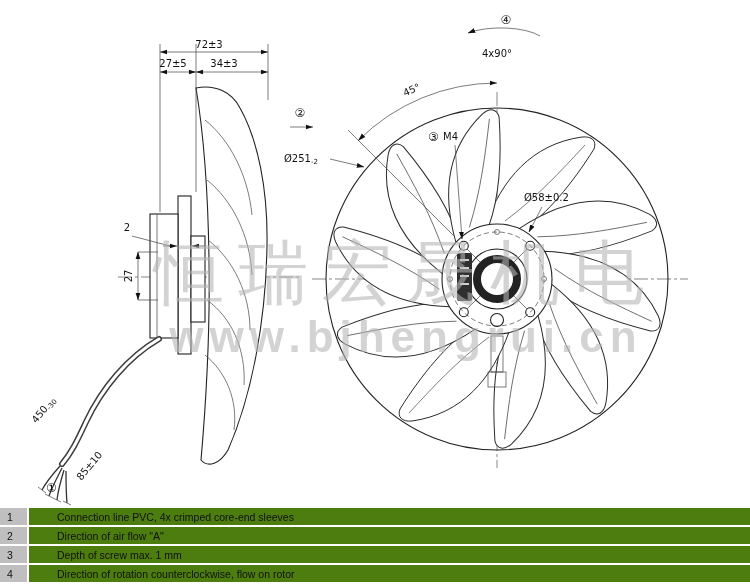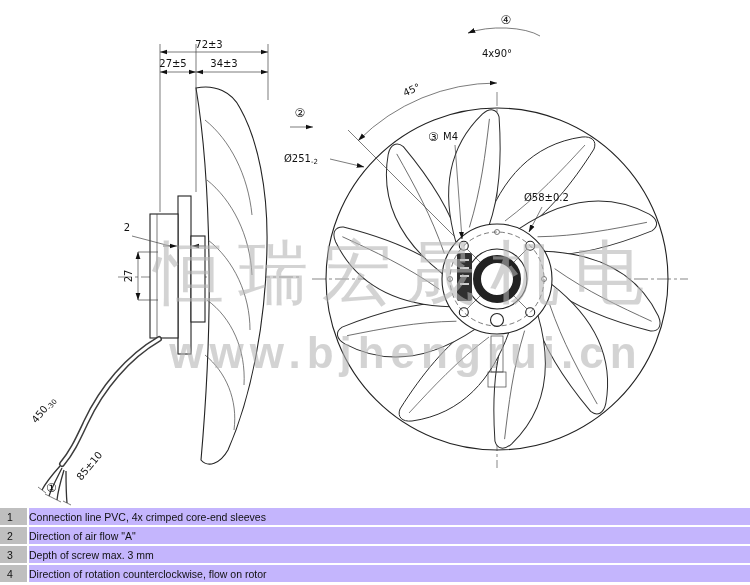--- a/index.html
+++ b/index.html
@@ -23,27 +23,27 @@
   .cable { stroke:#3c3c3c; stroke-width:6; fill:none; stroke-linecap:round; }
   .cable-core { stroke:#fff; stroke-width:3; fill:none; stroke-linecap:round; }
   .wire { stroke:#333; stroke-width:1.3; fill:none; }
 
   .watermark {
     position:absolute; left:96px; top:238px; width:620px;
     pointer-events:none; color:#b5b5b5; opacity:0.58;
     z-index:5; text-align:center;
   }
   .wm-cn  { font-size:70px; letter-spacing:14px; line-height:1.0; white-space:nowrap; }
-  .wm-url { font-size:44px; font-weight:bold; letter-spacing:6px; margin-top:20px; white-space:nowrap; }
+  .wm-url { font-size:44px; font-weight:bold; letter-spacing:6px; margin-top:4px; white-space:nowrap; }
 
   .spec-table { position:absolute; left:0; top:508px; width:750px; z-index:10; }
   .row  { display:flex; height:17px; margin-bottom:2px; font-size:10.5px; color:#111; }
   .row .num  { width:27px; background:#bfbfbf; display:flex; align-items:center;
                padding-left:7px; margin-right:2px; }
-  .row .desc { flex:1; background:#c4b5fd; display:flex; align-items:center; }
+  .row .desc { flex:1; background:#4d7c0f; display:flex; align-items:center; padding-left:28px; }
 </style>
 </head>
 <body>
 
 <div class="stage">
 
   <svg width="750" height="510" viewBox="0 0 750 510">
     <defs>
       <marker id="ar" viewBox="0 0 10 8" refX="9.5" refY="4" markerWidth="11" markerHeight="9" orient="auto-start-reverse">
         <path d="M0,0.8 L10,4 L0,7.2 Z" fill="#111"></path>
@@ -220,21 +220,21 @@
     <div class="row">
       <div class="num">1</div>
       <div class="desc">Connection line PVC, 4x crimped core-end sleeves</div>
     </div>
     <div class="row">
       <div class="num">2</div>
       <div class="desc">Direction of air flow "A"</div>
     </div>
     <div class="row">
       <div class="num">3</div>
-      <div class="desc">Depth of screw max. 3 mm</div>
+      <div class="desc">Depth of screw max. 1 mm</div>
     </div>
     <div class="row">
       <div class="num">4</div>
       <div class="desc">Direction of rotation counterclockwise, flow on rotor</div>
     </div>
   </div>
 
 </div>
 
 </body></html>

